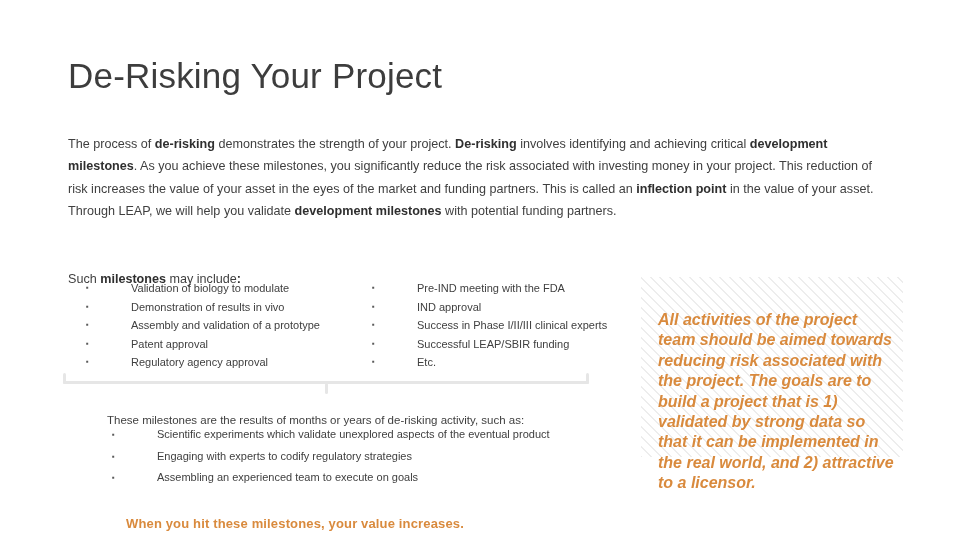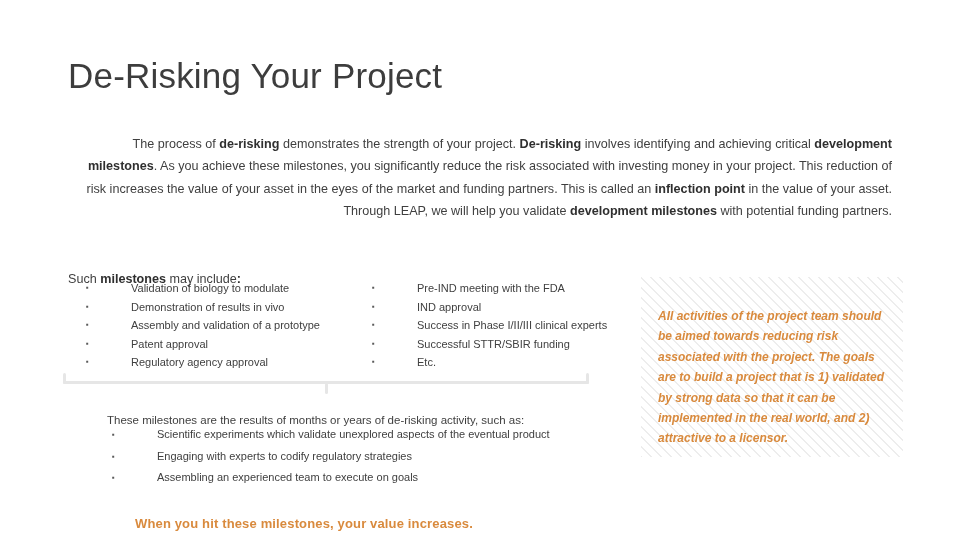--- a/index.html
+++ b/index.html
@@ -36,21 +36,21 @@
 
   
   .intro {
     position: absolute;
     left: 68px;
     top: 120px;
     width: 824px;
     font-size: 12.6px;
     line-height: 22.6px;
     color: #3f3f3f;
-    text-align: right;
+    text-align: left;
   }
   .intro b { font-weight: bold; color: #2f2f2f; }
 
   
   .lead-in {
     position: absolute;
     left: 68px;
     top: 257px;
     font-size: 12.6px;
     line-height: 18px;
@@ -138,21 +138,21 @@
     left: 112px;
     top: 424px;
     width: 470px;
   }
   .bullet-col.lower .bullet-row { height: 21.5px; line-height: 21.5px; }
   .bullet-col.lower .bullet-mark { line-height: 21.5px; }
 
   
   .closing {
     position: absolute;
-    left: 135px;
+    left: 126px;
     top: 503px;
     font-size: 13px;
     font-weight: bold;
     color: #d98a3d;
     letter-spacing: 0.15px;
     white-space: nowrap;
   }
 
   
   .callout {
@@ -167,21 +167,21 @@
         #ededed 0px,
         #ededed 1.4px,
         #ffffff 1.4px,
         #ffffff 7px);
   }
   .callout-text {
     position: absolute;
     left: 17px;
     top: 17px;
     width: 236px;
-    font-size: 12px;
+    font-size: 16px;
     line-height: 20.4px;
     font-style: italic;
     font-weight: bold;
     color: #d98a3d;
   }
 </style>
 </head>
 <body>
 
 <div class="slide">
@@ -223,21 +223,21 @@
       <div class="bullet-row">
         <span class="bullet-mark">▪</span>
         <span class="bullet-text">IND approval</span>
       </div>
       <div class="bullet-row">
         <span class="bullet-mark">▪</span>
         <span class="bullet-text">Success in Phase I/II/III clinical experts</span>
       </div>
       <div class="bullet-row">
         <span class="bullet-mark">▪</span>
-        <span class="bullet-text">Successful STTR/SBIR funding</span>
+        <span class="bullet-text">Successful LEAP/SBIR funding</span>
       </div>
       <div class="bullet-row">
         <span class="bullet-mark">▪</span>
         <span class="bullet-text">Etc.</span>
       </div>
     </div>
 
   <div class="bracket">
     <span class="bracket-end l"></span>
     <span class="bracket-bar"></span>

